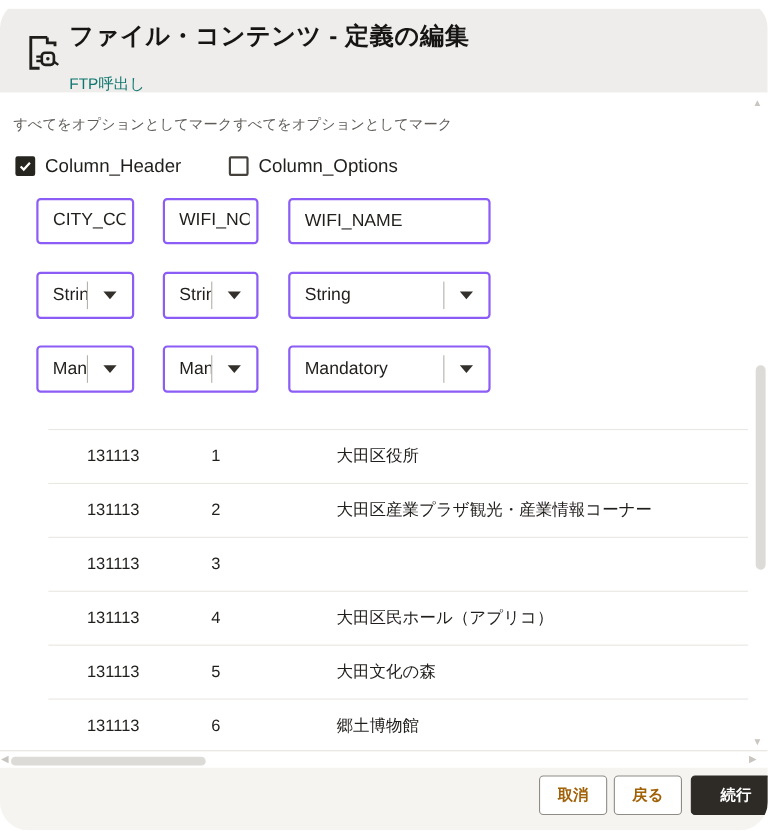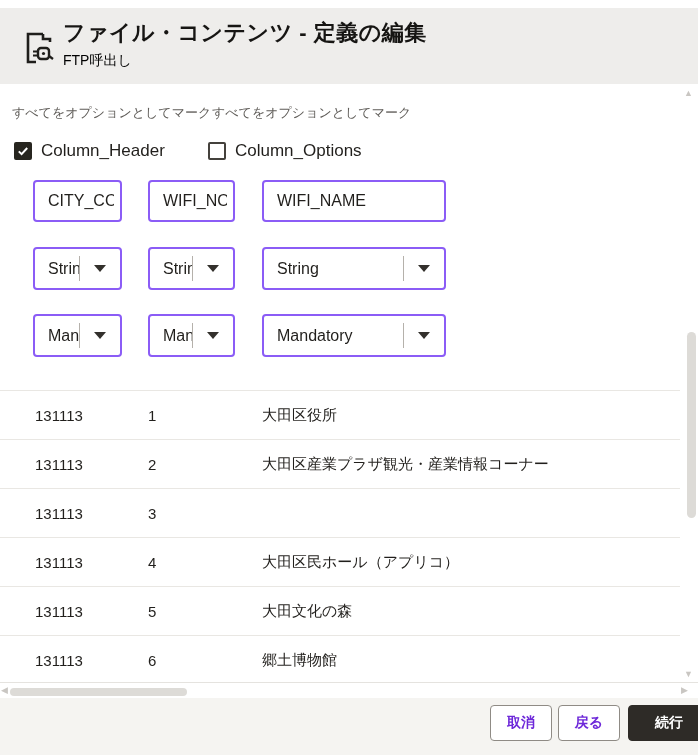--- a/index.html
+++ b/index.html
@@ -1,30 +1,30 @@
 <!DOCTYPE html>
 <html><head>
 <meta charset="utf-8">
 <style>
   * { box-sizing: border-box; margin: 0; padding: 0; }
   html, body { background: #fff; }
   body { font-family: "Liberation Sans", "DejaVu Sans", sans-serif; }
   .screen {
     position: relative; width: 698px; height: 755px;
-    background: #ffffff; overflow: hidden; color: #211f1c;
+    background: #ffffff; overflow: hidden; color: #211f1c; border-radius: 26px;
   }
   
   .dlg-header {
     position: absolute; left: 0; top: 8px; width: 698px; height: 76px;
     background: #eeedeb; display: flex; align-items: center;
   }
   .hdr-icon { position: absolute; left: 22px; top: 18px; width: 34px; height: 40px; }
   .hdr-text { position: absolute; left: 63px; top: 10px; }
   .hdr-title { font-size: 22px; font-weight: bold; color: #161513; letter-spacing: 0.5px; }
-  .hdr-sub { font-size: 14px; color: #000000; margin-top: 4px; }
+  .hdr-sub { font-size: 14px; color: #0f766e; margin-top: 20px; }
   
   .opt-labels { position: absolute; top: 104px; left: 0; width: 698px; font-size: 13px; color: #5f5c58; }
   .opt-label-1 { position: absolute; left: 12px; white-space: nowrap; }
   .opt-label-2 { position: absolute; left: 212px; white-space: nowrap; }
   
   .cb-row { position: absolute; top: 141px; left: 0; width: 698px; height: 22px; }
   .cb-group { position: absolute; display: flex; align-items: center; }
   .cb-group.g1 { left: 14px; } .cb-group.g2 { left: 208px; }
   .checkbox {
     width: 18px; height: 18px; border-radius: 2px; background: #fff;
@@ -55,40 +55,40 @@
     padding-left: 13px;
   }
   .select-divider { width: 1px; background: #b5b1ab; margin: 7px 0; flex: 0 0 auto; }
   .select-btn { flex: 0 0 40px; display: flex; align-items: center; justify-content: center; }
   .caret-down {
     width: 0; height: 0;
     border-left: 6px solid transparent; border-right: 6px solid transparent;
     border-top: 7px solid #33302c;
   }
   
-  .data-table { position: absolute; left: 0; top: 390px; width: 680px; }
+  .data-table { position: absolute; left: 0; top: 390px; width: 680px; padding-left: 44px; }
   .t-row { height: 49px; border-top: 1px solid #e9e7e3; position: relative; }
   .t-cell { position: absolute; top: 50%; transform: translateY(-50%); font-size: 15px; color: #211f1c; white-space: nowrap; }
   .t-c1 { left: 35px; } .t-c2 { left: 148px; } .t-c3 { left: 262px; }
   .content-bottom-line { position: absolute; left: 0; top: 682px; width: 698px; height: 1px; background: #e5e3df; }
   
   .vsb-up    { position: absolute; left: 684px; top: 88px;  font-size: 9px; color: #c9c6c2; cursor: pointer; }
   .vsb-down  { position: absolute; left: 684px; top: 669px; font-size: 9px; color: #c9c6c2; cursor: pointer; }
   .vsb-thumb { position: absolute; left: 687px; top: 332px; width: 9px; height: 186px; background: #dddbd7; border-radius: 5px; cursor: pointer; }
   .hsb-left  { position: absolute; left: 1px;  top: 685px; font-size: 9px; color: #c9c6c2; cursor: pointer; }
   .hsb-right { position: absolute; left: 681px; top: 685px; font-size: 9px; color: #c9c6c2; cursor: pointer; }
   .hsb-thumb { position: absolute; left: 10px; top: 688px; width: 177px; height: 8px; background: #dddbd7; border-radius: 4px; cursor: pointer; }
   
   .dlg-footer { position: absolute; left: 0; top: 698px; width: 698px; height: 57px; background: #f5f4f1; }
   .btn {
     position: absolute; top: 7px; height: 36px; border-radius: 4px;
     font-family: inherit; font-size: 14px; font-weight: bold; cursor: pointer;
     display: inline-flex; align-items: center; justify-content: center;
   }
-  .btn-ghost { background: #fff; border: 1px solid #8f8b85; color: #6d28d9; }
+  .btn-ghost { background: #fff; border: 1px solid #8f8b85; color: #a16207; }
   .btn-cancel { left: 490px; width: 62px; }
   .btn-back   { left: 558px; width: 62px; }
   .btn-primary { left: 628px; width: 82px; background: #2e2b27; border: 1px solid #2e2b27; color: #fff; }
 </style>
 </head>
 <body>
 
 <div class="screen">
 
   <div class="dlg-header">

